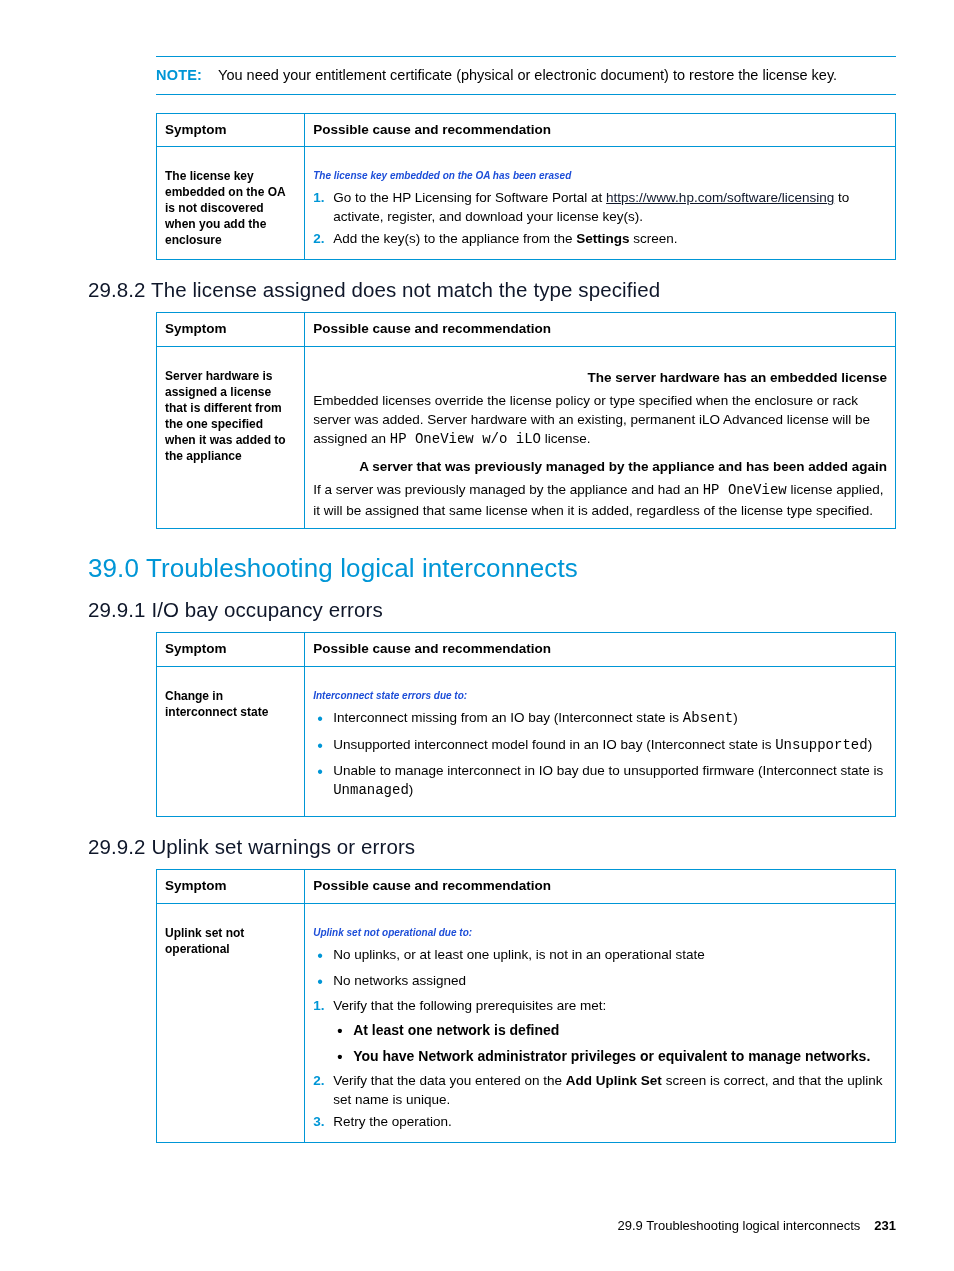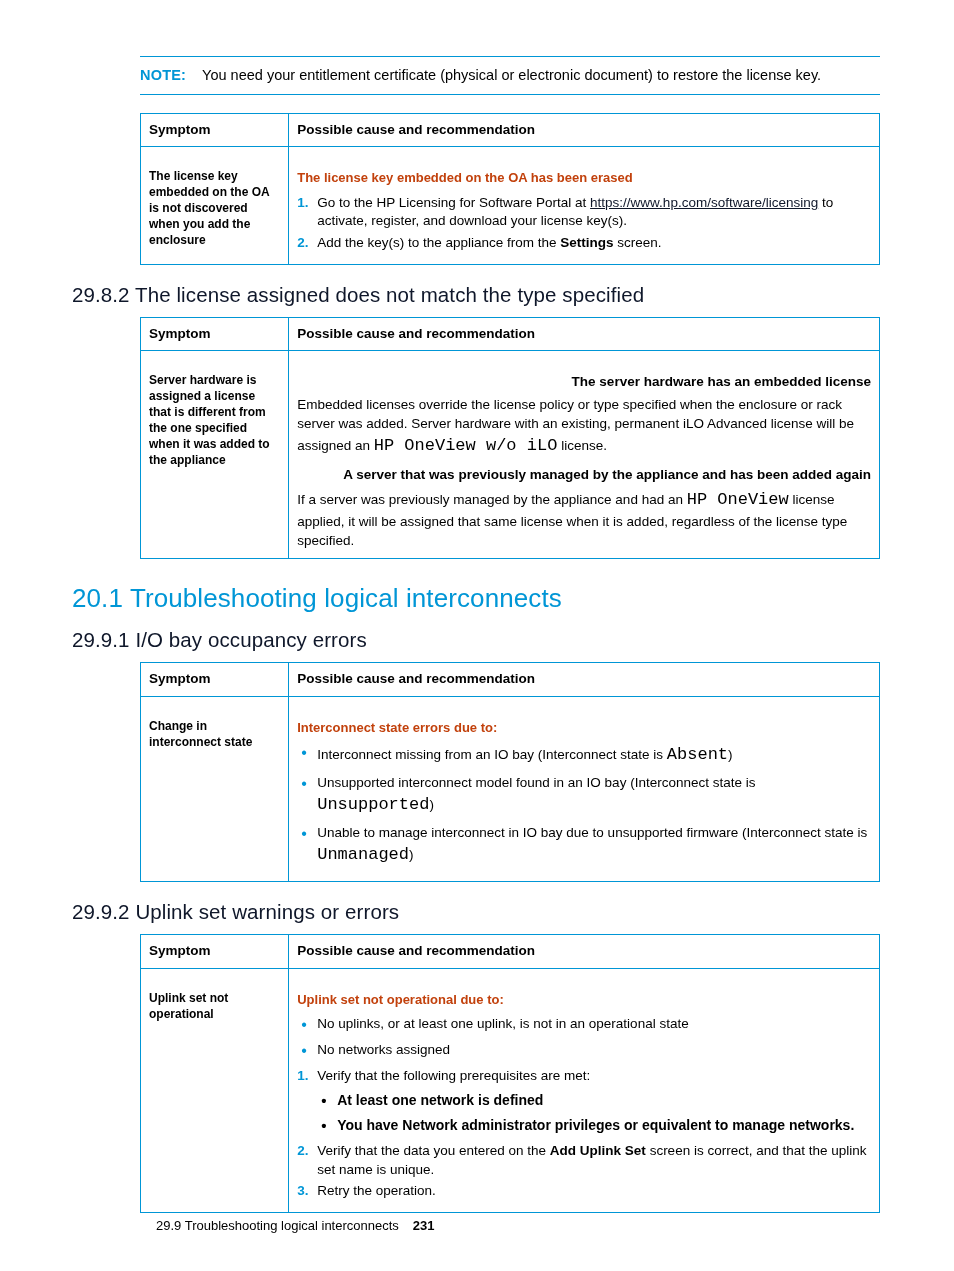--- a/index.html
+++ b/index.html
@@ -16,21 +16,21 @@
   }
   .page {
     position: absolute;
     left: 0; top: 0;
     width: 954px;
     height: 1271px;
     overflow: hidden;
   }
   .content {
     position: absolute;
-    left: 140px;
+    left: 156px;
     top: 56px;
     width: 740px;
   }
 
   
   .note {
     border-top: 1px solid #0096d6;
     border-bottom: 1px solid #0096d6;
     padding: 8px 0 8px 0;
     margin-bottom: 18px;
@@ -68,38 +68,39 @@
   }
   col.c1 { width: 148px; }
   col.c2 { width: 590px; }
 
   .sym {
     font-weight: bold;
     font-size: 12px;
     line-height: 1.33;
   }
   .blue-head {
-    color: #c2410c;
-    font-weight: bold;
-    font-size: 13px;
+    color: #1d4ed8;
+    font-weight: bold;
+    font-size: 10px;
     margin-bottom: 6px;
+    font-style: italic;
   }
   .bold-head {
     font-weight: bold;
     font-size: 13.5px;
     text-align: right;
   }
   .para {
     font-size: 13.5px;
     line-height: 1.42;
     margin: 3px 0 0 0;
   }
   .mono {
     font-family: "Liberation Mono", monospace;
-    font-size: 17px;
+    font-size: 14px;
   }
   a.link {
     color: #0f172a;
     text-decoration: underline;
   }
 
   
   ol.blue {
     list-style: none;
     margin: 2px 0 0 0;
@@ -180,21 +181,21 @@
     letter-spacing: 0.1px;
   }
   h3.h3.tight { margin-top: 14px; }
 
   
   .footer {
     position: absolute;
     left: 156px;
     top: 1218px;
     width: 740px;
-    text-align: left;
+    text-align: right;
     font-size: 13px;
     color: #000;
   }
   .footer .pg {
     display: inline-block;
     margin-left: 14px;
     font-weight: bold;
   }
 </style>
 </head>
@@ -257,21 +258,21 @@
             <div class="bold-head">The server hardware has an embedded license</div>
             <p class="para"><span>Embedded licenses override the license policy or type specified when the enclosure or rack server was added. Server hardware with an existing, permanent iLO Advanced license will be assigned an </span><span class="mono">HP OneView w/o iLO</span><span> license.</span></p>
             <div class="bold-head" style="margin-top:8px;">A server that was previously managed by the appliance and has been added again</div>
             <p class="para"><span>If a server was previously managed by the appliance and had an </span><span class="mono">HP OneView</span><span> license applied, it will be assigned that same license when it is added, regardless of the license type specified.</span></p>
           </td>
         </tr>
       </tbody>
     </table>
 
     <h2 class="h2">
-      <span>20.1</span>
+      <span>39.0</span>
       <span>Troubleshooting logical interconnects</span>
     </h2>
 
     <h3 class="h3 tight">
       <span>29.9.1</span>
       <span>I/O bay occupancy errors</span>
     </h3>
 
     <table class="tbl">
       <colgroup>

